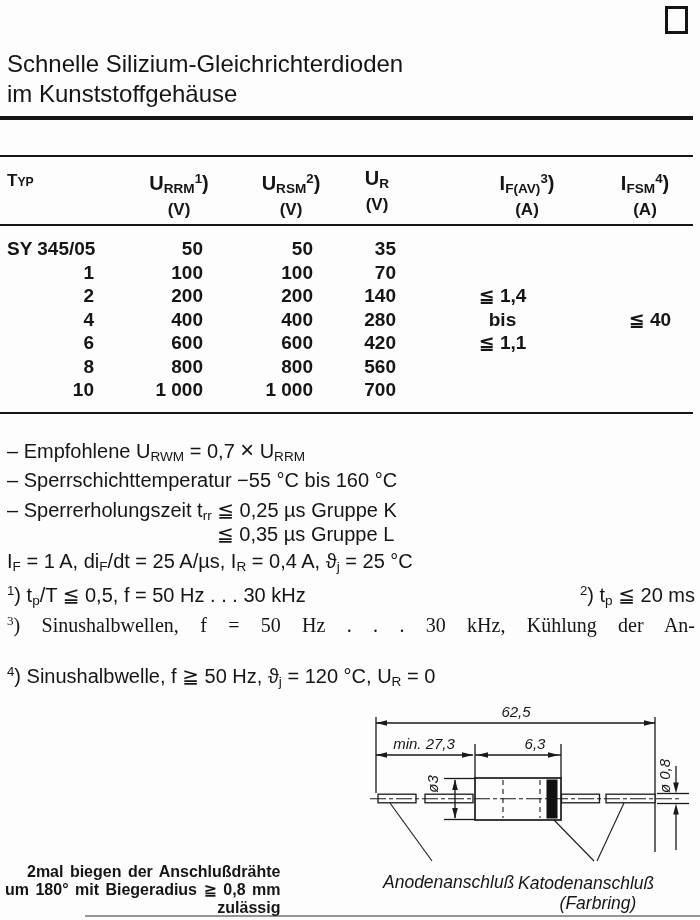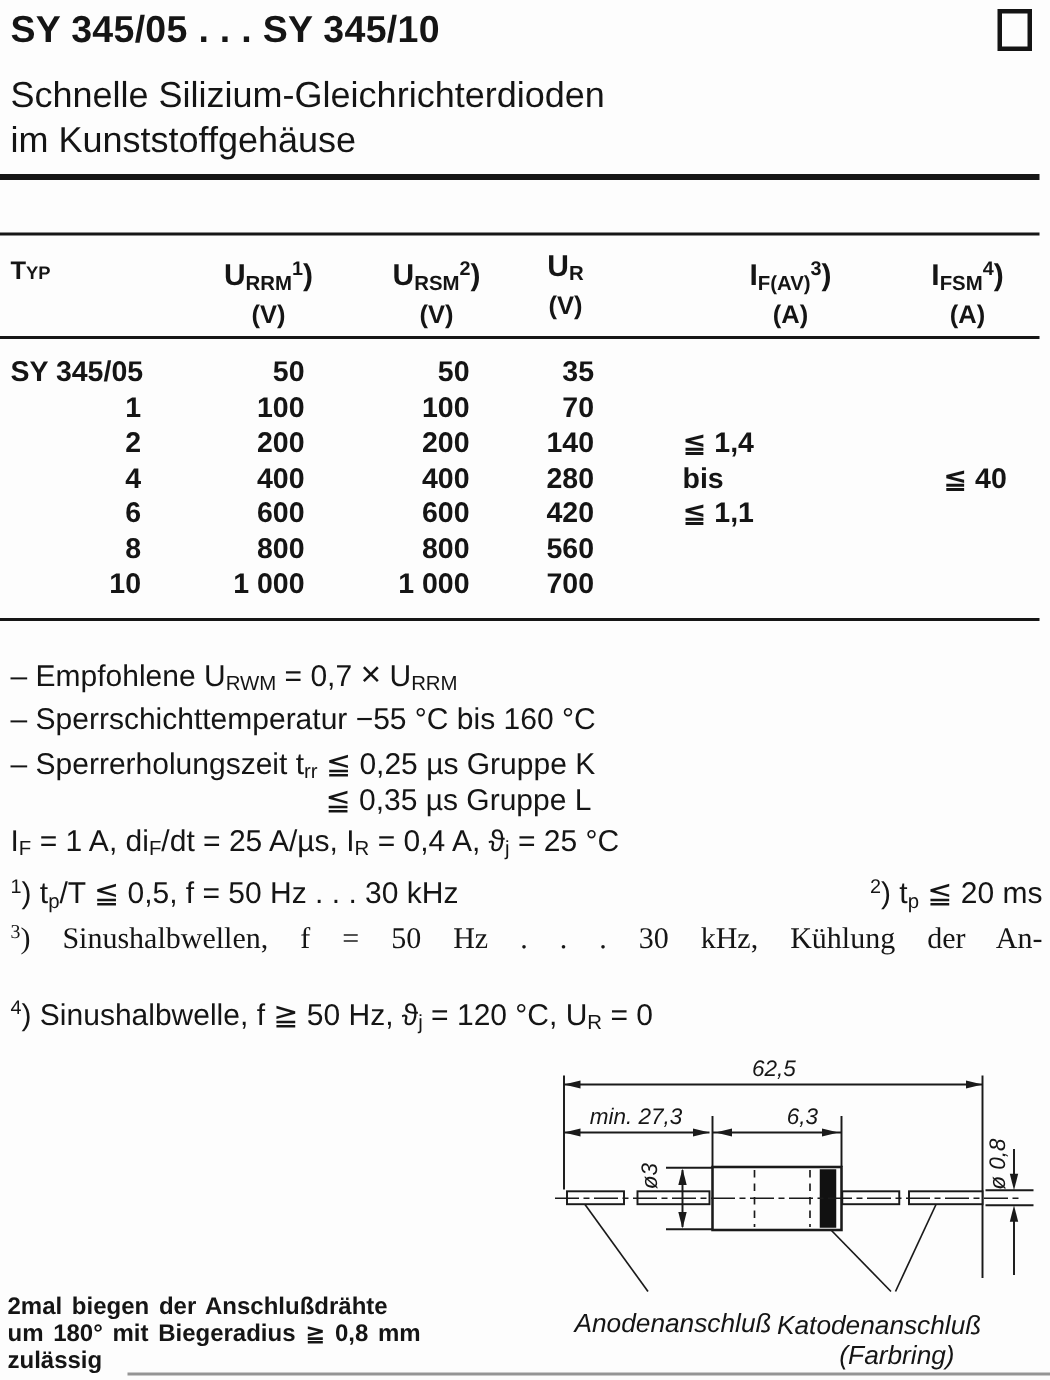--- a/index.html
+++ b/index.html
@@ -21,41 +21,40 @@
   .thcol .un{font-size:17px;line-height:20px;}
   
   .tbody{position:absolute;left:0;top:238px;width:676px;}
   .trow{position:relative;height:23.5px;}
   .tcell{position:absolute;top:0;font-size:19px;font-weight:700;line-height:21px;white-space:nowrap;}
   .c-typ{left:0;width:94px;text-align:right;}
   .c-typ.typ-full{left:7px;width:auto;text-align:left;}
   .c-urrm{left:110px;width:93px;text-align:right;}
   .c-ursm{left:220px;width:93px;text-align:right;}
   .c-ur{left:306px;width:90px;text-align:right;}
-  .c-ifav{left:455px;width:95px;}
+  .c-ifav{left:455px;width:95px;text-align:center;}
   .c-ifsm{left:605px;width:90px;text-align:center;}
   
   .tx{position:absolute;left:7px;width:688px;font-size:20px;line-height:24px;white-space:nowrap;}
   .just{white-space:normal;text-align:justify;text-align-last:justify;text-justify:inter-word;}
   .sb{font-size:68%;vertical-align:-0.22em;}
   .sp{font-size:66%;vertical-align:0.55em;}
   .sm{font-size:72%;}
   .bx{font-size:118%;}
   .fnrow{display:flex;justify-content:space-between;padding-right:6px;}
   
   .dlabel{position:absolute;font-style:italic;font-size:17.5px;line-height:20px;}
-  .bend{position:absolute;left:5px;top:863px;font-size:16px;font-weight:700;line-height:18px;word-spacing:2px;white-space:nowrap;}
+  .bend{position:absolute;left:5px;top:863px;font-size:16px;font-weight:700;line-height:18px;word-spacing:2px;white-space:nowrap;text-align:right;}
   svg text{font-family:"Liberation Sans","DejaVu Sans",sans-serif;font-style:italic;font-size:15px;fill:#161616;stroke:none;}
 </style>
 </head>
 <body>
 
 <div class="page">
 
-  <div class="abs title">SY 345/05 . . . SY 345/10</div>
   <div class="abs corner-box"></div>
   <div class="abs subtitle">
     <div>Schnelle Silizium-Gleichrichterdioden</div>
     <div>im Kunststoffgehäuse</div>
   </div>
   <div class="rule" style="left:0;top:116px;width:693px;height:3.5px;"></div>
 
   <div class="rule" style="left:0;top:155px;width:693px;height:2.2px;"></div>
 
   <div class="abs th-typ"><span>T</span><span class="sm">YP</span></div>

